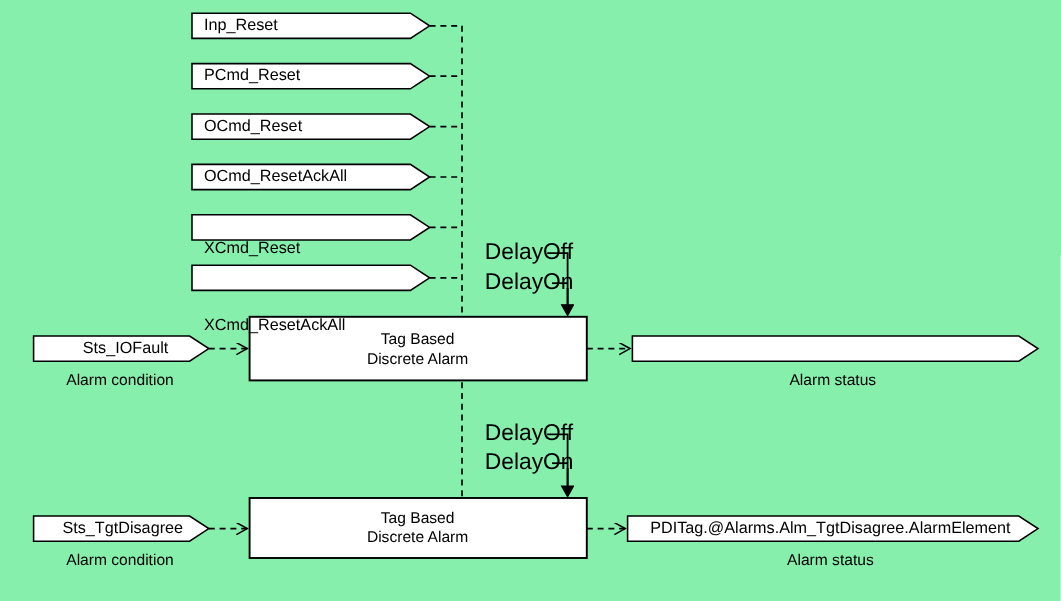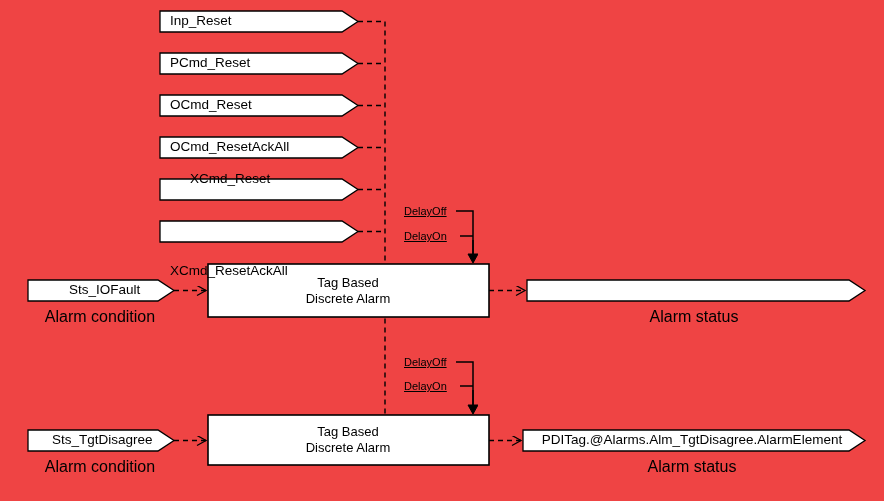--- a/index.html
+++ b/index.html
@@ -9,52 +9,51 @@
   }
   body {
     font-family: "Liberation Sans", sans-serif;
     color: #000000;
   }
   #diagram-root {
     position: relative;
     width: 884px;
     height: 501px;
     overflow: hidden;
-    background: #ef4444;
+    background: #86efac;
   }
   svg.layer {
     position: absolute;
     left: 0;
     top: 0;
     width: 884px;
     height: 501px;
   }
   .lbl {
     position: absolute;
     font-family: "Liberation Sans", sans-serif;
     font-size: 13px;
     line-height: 14px;
     color: #000000;
     white-space: nowrap;
   }
   .tag-text {
     font-size: 13.5px;
   }
   .caption {
-    font-size: 16px;
+    font-size: 13px;
     text-align: center;
   }
   .block-text {
     font-size: 13px;
     text-align: left;
     line-height: 16px;
   }
   .delay-text {
-    font-size: 11px;
-    text-decoration: underline;
+    font-size: 19px;
   }
   .center-x {
     transform: translateX(-50%);
   }
 </style>
 </head>
 <body>
 
 <div id="diagram-root">
 
@@ -136,21 +135,21 @@
     <g>
       <path d="M523,430 L849,430 L865,440.5 L849,451 L523,451 Z" fill="#ffffff" stroke="#000000" stroke-width="1.3"></path>
     </g>
 
   </svg>
 
   <div class="lbl tag-text" style="left:170px; top:14px;">Inp_Reset</div>
   <div class="lbl tag-text" style="left:170px; top:56px;">PCmd_Reset</div>
   <div class="lbl tag-text" style="left:170px; top:98px;">OCmd_Reset</div>
   <div class="lbl tag-text" style="left:170px; top:140px;">OCmd_ResetAckAll</div>
-  <div class="lbl tag-text" style="left:170px; top:172px;margin-left:20px;">XCmd_Reset</div>
+  <div class="lbl tag-text" style="left:170px; top:200px;">XCmd_Reset</div>
   <div class="lbl tag-text" style="left:170px; top:224px;margin-top:40px;">XCmd_ResetAckAll</div>
 
   <div class="lbl tag-text" style="left:36px; top:283px;margin-left:33px;">Sts_IOFault</div>
   <div class="lbl caption center-x" style="left:100px; top:310px;">Alarm condition</div>
 
   <div class="lbl block-text center-x" style="left:348px; top:275px;">Tag Based</div>
   <div class="lbl block-text center-x" style="left:348px; top:291px;">Discrete Alarm</div>
 
   <div class="lbl delay-text" style="left:404px; top:204px;">DelayOff</div>
   <div class="lbl delay-text" style="left:404px; top:229px;">DelayOn</div>

